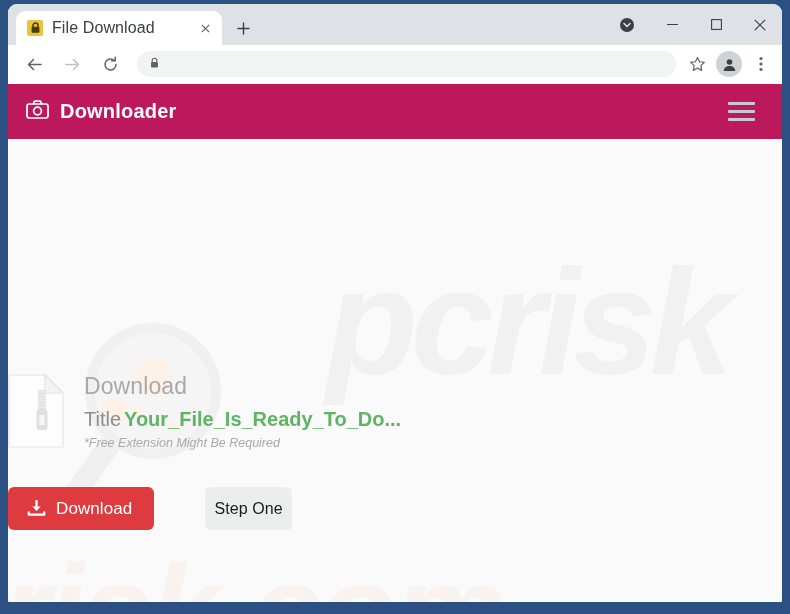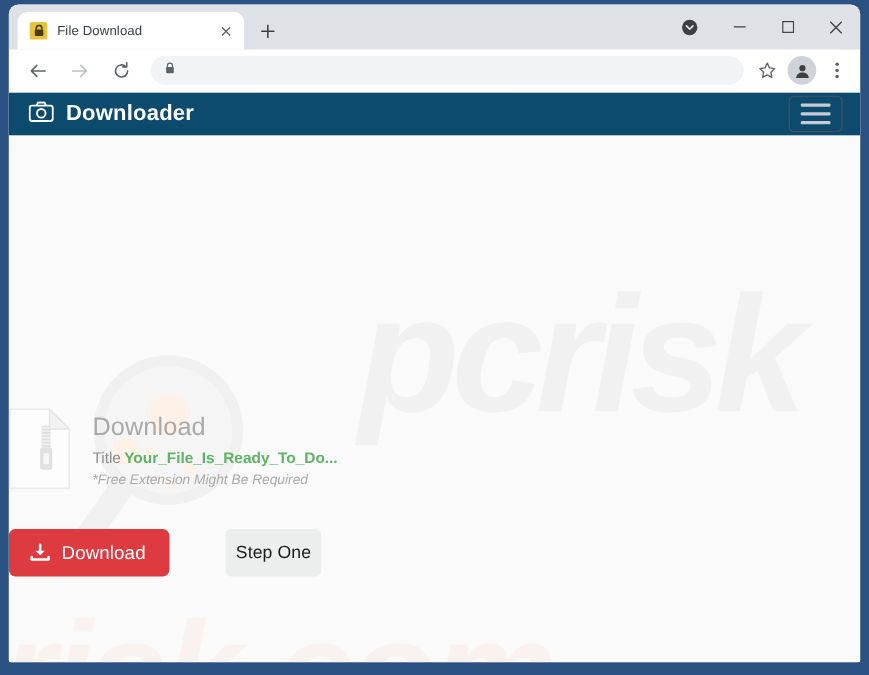--- a/index.html
+++ b/index.html
@@ -59,21 +59,21 @@
     background: #e8c33c;
     display: flex;
     align-items: center;
     justify-content: center;
     flex: 0 0 auto;
   }
   .tab-favicon svg { display: block; }
 
   .tab-title {
     flex: 1 1 auto;
-    font-size: 12px;
+    font-size: 16px;
     color: #3c4043;
     margin-left: 9px;
     white-space: nowrap;
     overflow: hidden;
     text-overflow: ellipsis;
     letter-spacing: .1px;
   }
 
   .tab-close {
     width: 18px;
@@ -195,22 +195,22 @@
   
   #page-viewport {
     flex: 1 1 auto;
     position: relative;
     overflow: hidden;
     background: #fafafa;
   }
 
   
   #site-navbar {
-    height: 39px;
-    background: #0c4a6e;
+    height: 55px;
+    background: #be185d;
     display: flex;
     align-items: center;
     justify-content: space-between;
     padding: 0 16px 0 18px;
     position: relative;
     z-index: 5;
   }
   #site-brand {
     display: flex;
     align-items: center;
@@ -311,21 +311,21 @@
 
   #download-heading {
     font-size: 23px;
     color: #a9a9a9;
     font-weight: normal;
     line-height: 1.18;
     letter-spacing: .1px;
   }
 
   #download-title-line {
-    font-size: 14px;
+    font-size: 20px;
     margin-top: 7px;
     line-height: 1.2;
     white-space: nowrap;
   }
   #download-title-label {
     color: #8d8d8d;
     font-weight: normal;
   }
   #download-filename {
     color: #5fb364;

